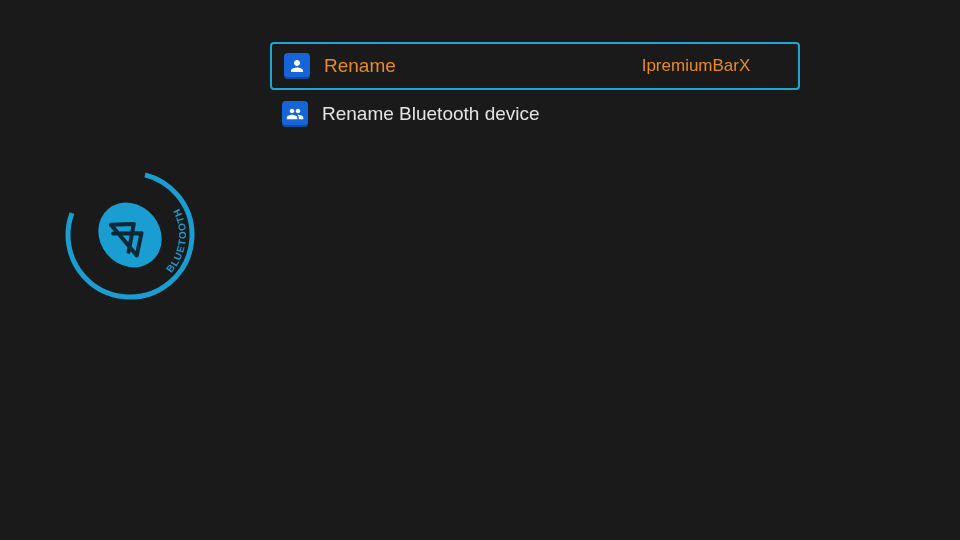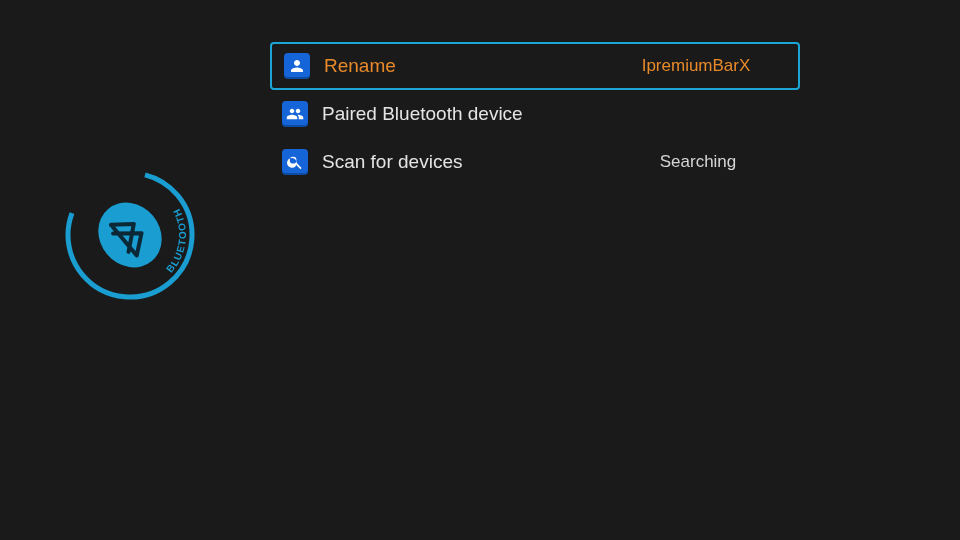--- a/index.html
+++ b/index.html
@@ -99,28 +99,19 @@
     <span class="label">Rename</span>
     <span class="value">IpremiumBarX</span>
   </div>
 
   <div class="row">
     <span class="icon-tile">
       <svg viewBox="0 0 24 24" fill="#fff">
           <path d="M16 11c1.7 0 3-1.3 3-3s-1.3-3-3-3-3 1.3-3 3 1.3 3 3 3zM8 11c1.7 0 3-1.3 3-3S9.7 5 8 5 5 6.3 5 8s1.3 3 3 3zm0 2c-2.3 0-7 1.2-7 3.5V19h14v-2.5C15 14.2 10.3 13 8 13zm8 0c-.3 0-.6 0-1 .1 1.2.9 2 2 2 3.4V19h6v-2.5c0-2.3-4.7-3.5-7-3.5z"></path>
         </svg>
     </span>
-    <span class="label">Paired Bluetooth device</span>
+    <span class="label">Rename Bluetooth device</span>
     <span class="value"></span>
   </div>
 
-  <div class="row">
-    <span class="icon-tile">
-      <svg viewBox="0 0 24 24" fill="#fff">
-          <path d="M15.5 14h-.8l-.3-.3A6.5 6.5 0 1 0 14 15.5l.3.3v.8l5 5 1.5-1.5-5-5zm-6 0A4.5 4.5 0 1 1 14 9.5 4.5 4.5 0 0 1 9.5 14z"></path>
-        </svg>
-    </span>
-    <span class="label">Scan for devices</span>
-    <span class="value">Searching</span>
-  </div>
 
 
 </div>
 
 </body></html>

